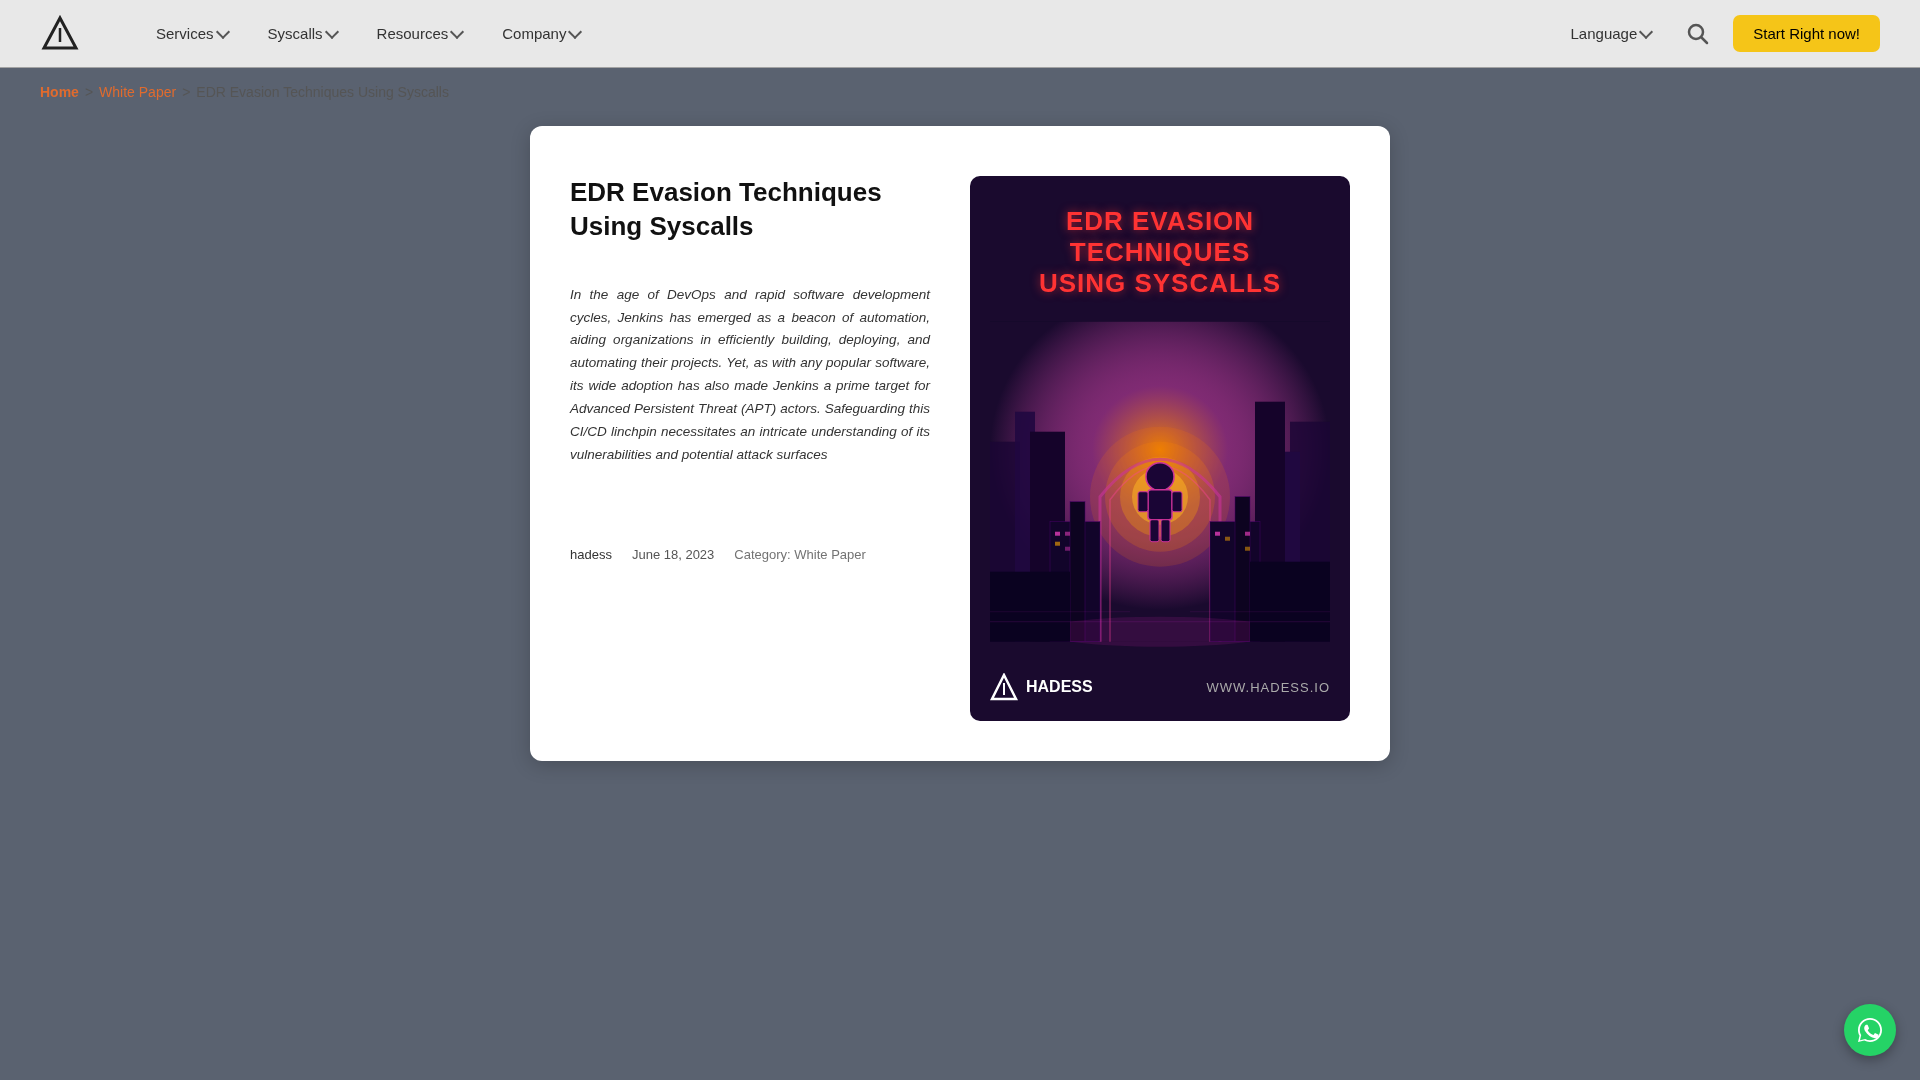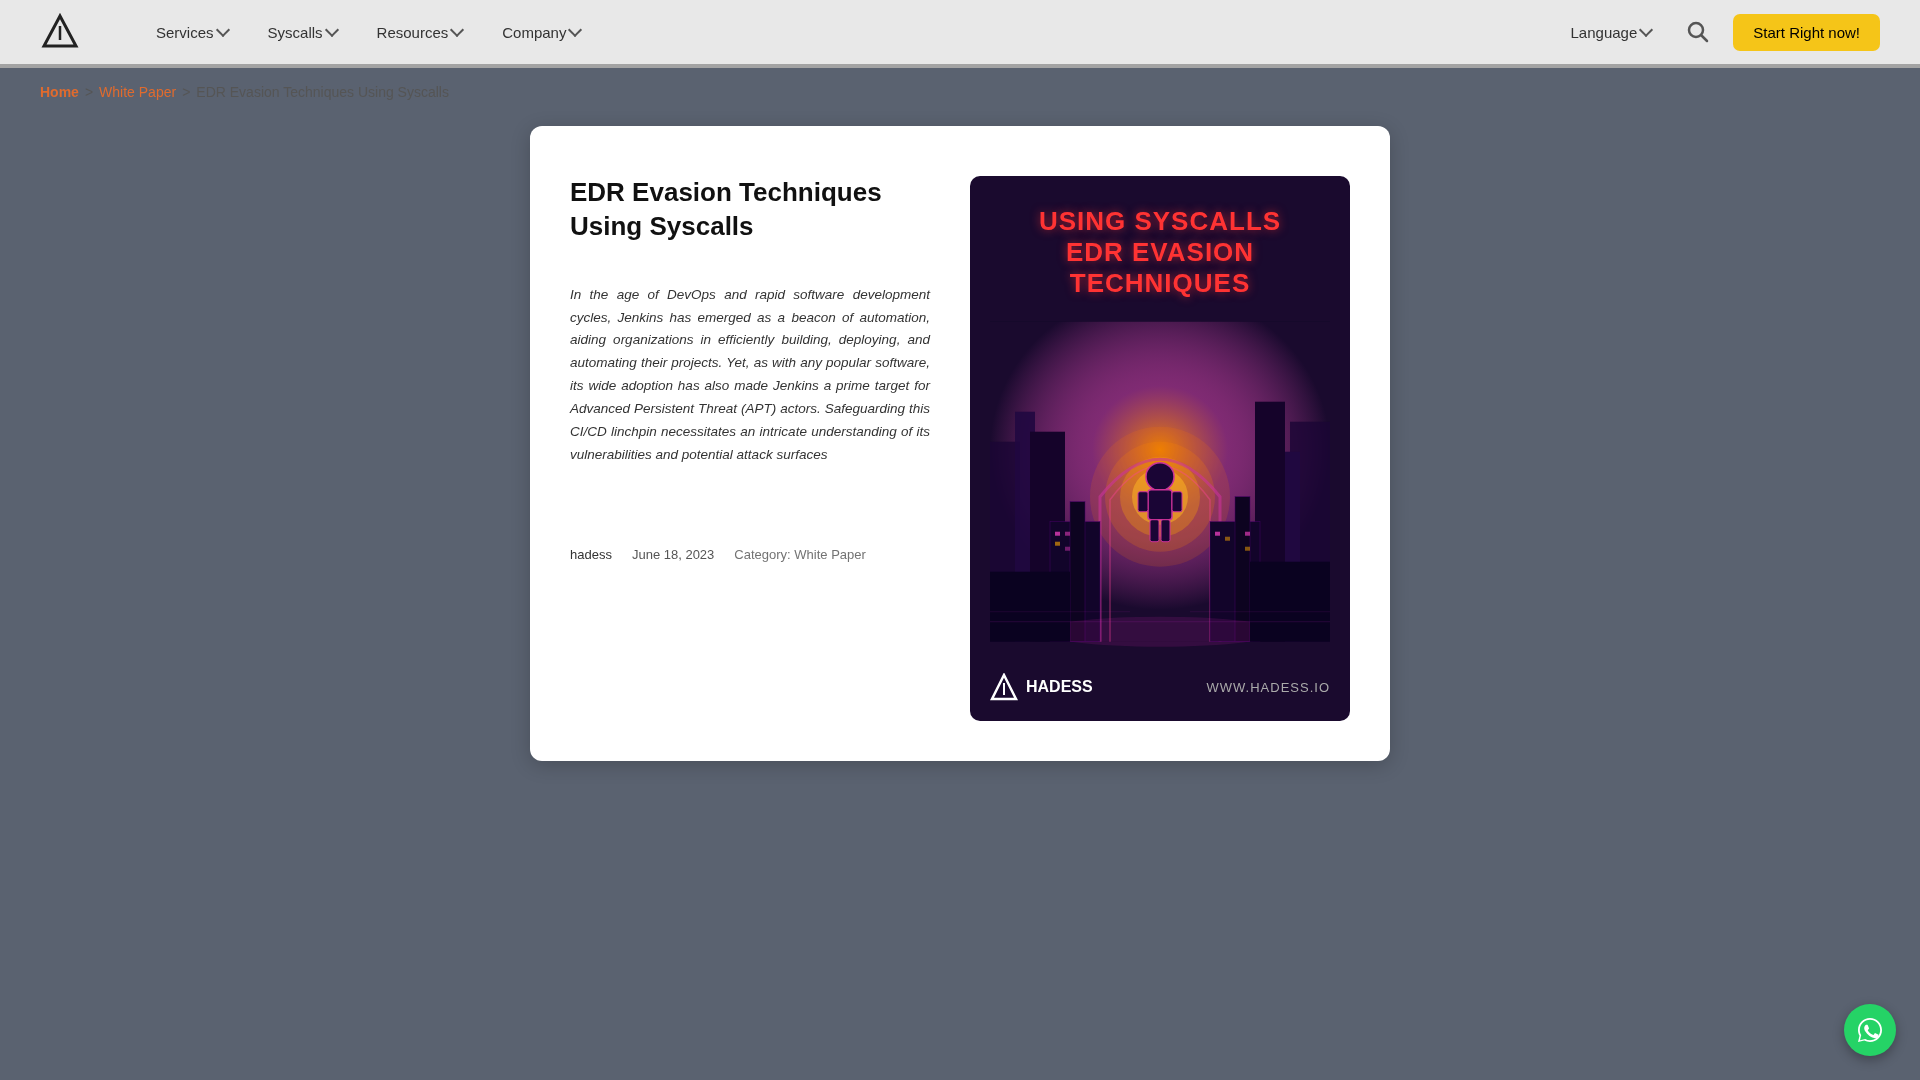--- a/index.html
+++ b/index.html
@@ -6,21 +6,21 @@
     body { font-family: Arial, sans-serif; background-color: #5a6270; min-height: 1080px; }
 
     
     .header {
       background-color: #e8e8e8;
       height: 68px;
       display: flex;
       align-items: center;
       padding: 0 40px;
       gap: 20px;
-      border-bottom: 4px solid #a3a3a3;
+      border-bottom: 1px solid #a3a3a3;
     }
     .logo-area {
       display: flex;
       align-items: center;
       margin-right: 40px;
     }
     .logo-icon {
       width: 40px;
       height: 40px;
     }
@@ -324,22 +324,22 @@
           <span>Category:</span>
           <span>White Paper</span>
         </span>
       </div>
     </div>
 
     <div class="article-image-section">
       <div class="article-image">
 
         <div class="image-title-text">
+          <div>EDR EVASION TECHNIQUES</div>
           <div>USING SYSCALLS</div>
-          <div>EDR EVASION TECHNIQUES</div>
         </div>
 
         <div class="image-visual">
           <svg class="city-scene" viewBox="0 0 340 320" xmlns="http://www.w3.org/2000/svg">
             <defs>
               <radialGradient id="glowGrad" cx="50%" cy="40%" r="50%">
                 <stop offset="0%" stop-color="#ff8c00" stop-opacity="0.9"></stop>
                 <stop offset="40%" stop-color="#cc44aa" stop-opacity="0.6"></stop>
                 <stop offset="100%" stop-color="#1a0a2e" stop-opacity="1"></stop>
               </radialGradient>

